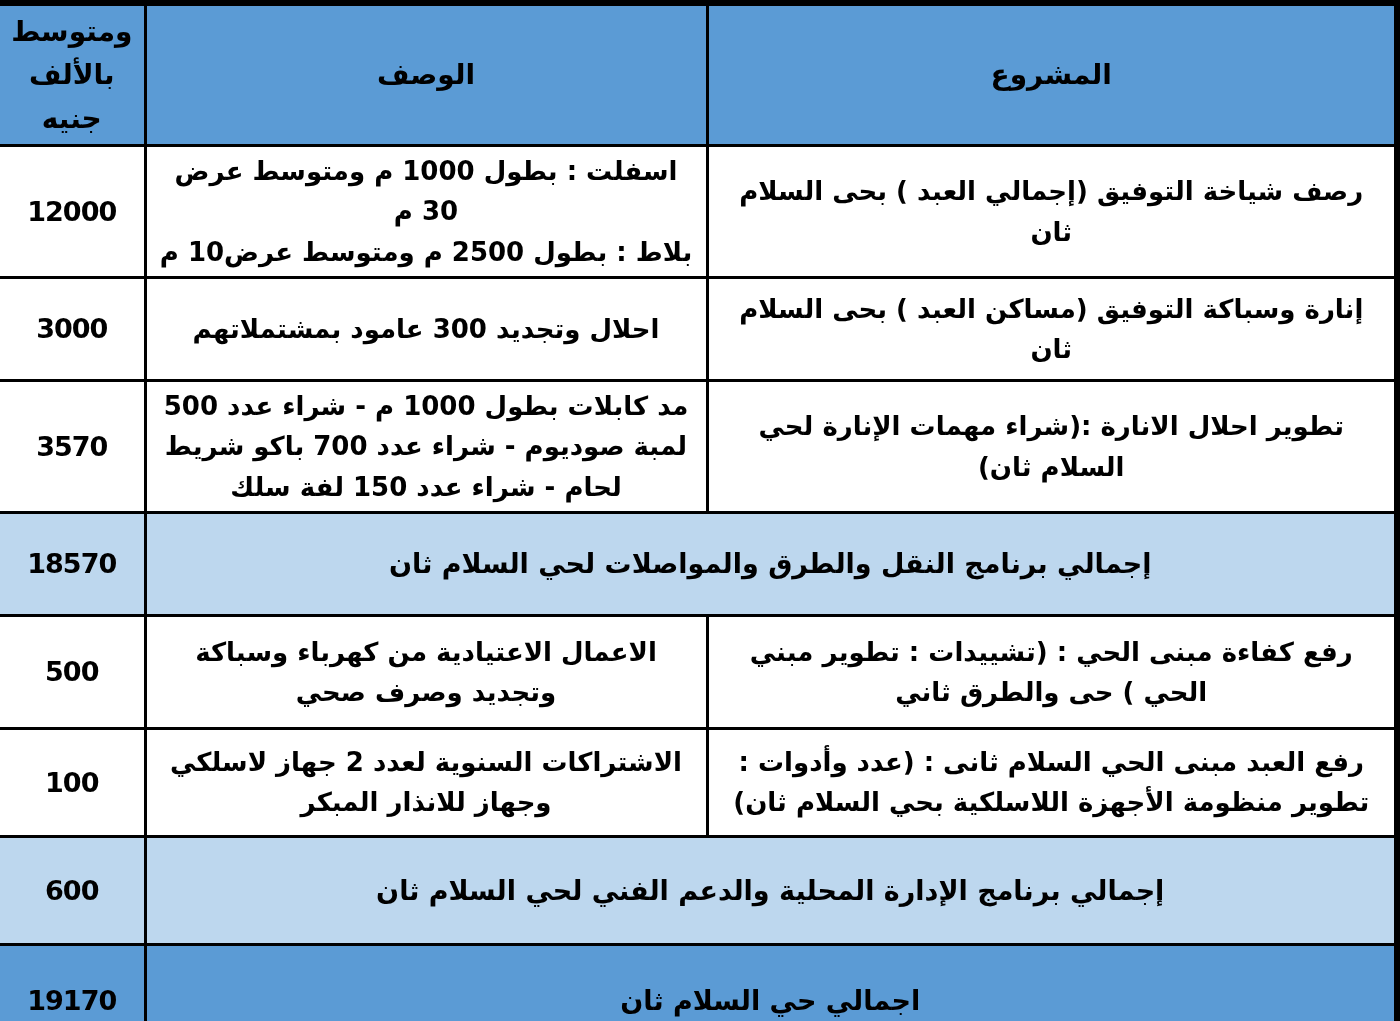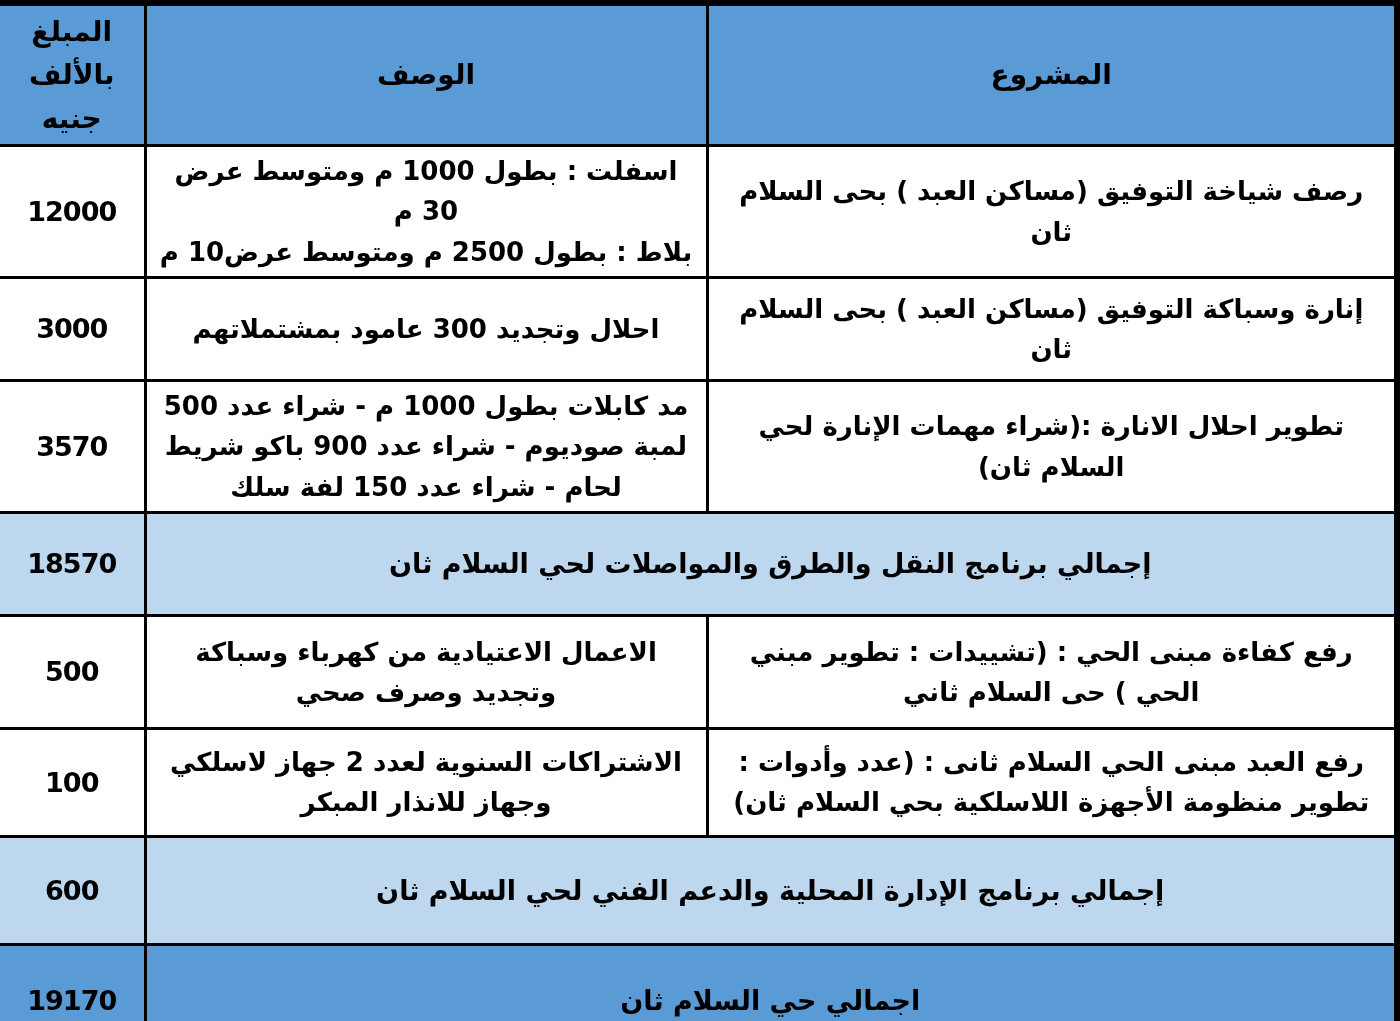--- a/index.html
+++ b/index.html
@@ -62,53 +62,53 @@
   <colgroup>
     <col class="c-project">
     <col class="c-desc">
     <col class="c-amount">
   </colgroup>
   <tbody>
     <tr class="header-row">
       <th>المشروع</th>
       <th>الوصف</th>
       <th class="two-line">
-        <div>المبلغ</div>
+        <div>ومتوسط</div>
         <div>بالألف جنيه</div>
       </th>
     </tr>
 
     <tr class="r1">
-      <td>رصف شياخة التوفيق (مساكن العبد ) بحى السلام ثان</td>
+      <td>رصف شياخة التوفيق (إجمالي العبد ) بحى السلام ثان</td>
       <td class="two-line">
         <div>اسفلت : بطول 1000 م ومتوسط عرض 30 م</div>
         <div>بلاط : بطول 2500 م ومتوسط عرض10 م</div>
       </td>
       <td class="amount">12000</td>
     </tr>
 
     <tr class="r2">
       <td>إنارة وسباكة التوفيق (مساكن العبد ) بحى السلام ثان</td>
       <td>احلال وتجديد 300 عامود بمشتملاتهم</td>
       <td class="amount">3000</td>
     </tr>
 
     <tr class="r3">
       <td>تطوير احلال الانارة :(شراء مهمات الإنارة لحي السلام ثان)</td>
-      <td>مد كابلات بطول 1000 م - شراء عدد 500 لمبة صوديوم - شراء عدد 900 باكو شريط لحام - شراء عدد 150 لفة سلك</td>
+      <td>مد كابلات بطول 1000 م - شراء عدد 500 لمبة صوديوم - شراء عدد 700 باكو شريط لحام - شراء عدد 150 لفة سلك</td>
       <td class="amount">3570</td>
     </tr>
 
     <tr class="sub1 subtotal">
       <td colspan="2">إجمالي برنامج النقل والطرق والمواصلات لحي السلام ثان</td>
       <td class="amount">18570</td>
     </tr>
 
     <tr class="r5">
-      <td>رفع كفاءة مبنى الحي : (تشييدات : تطوير مبني الحي ) حى السلام ثاني</td>
+      <td>رفع كفاءة مبنى الحي : (تشييدات : تطوير مبني الحي ) حى والطرق ثاني</td>
       <td>الاعمال الاعتيادية من كهرباء وسباكة وتجديد وصرف صحي</td>
       <td class="amount">500</td>
     </tr>
 
     <tr class="r6">
       <td>رفع العبد مبنى الحي السلام ثانى : (عدد وأدوات : تطوير منظومة الأجهزة اللاسلكية بحي السلام ثان)</td>
       <td>الاشتراكات السنوية لعدد 2 جهاز لاسلكي وجهاز للانذار المبكر</td>
       <td class="amount">100</td>
     </tr>
 

